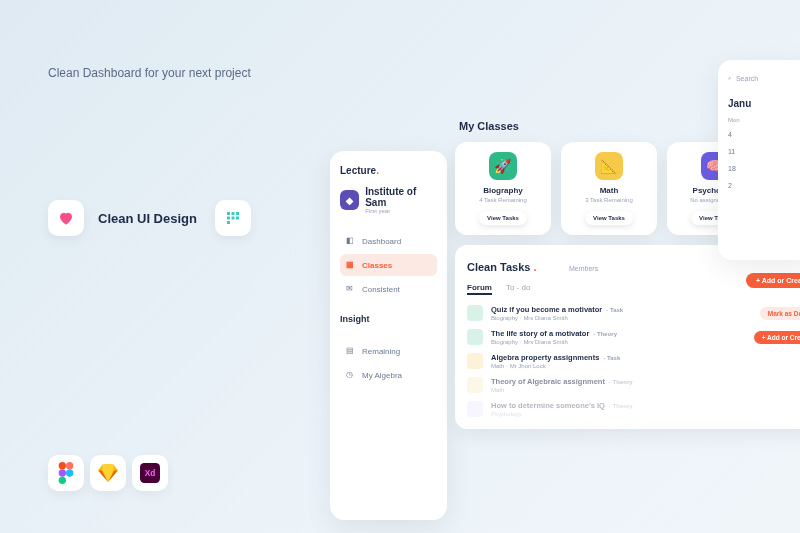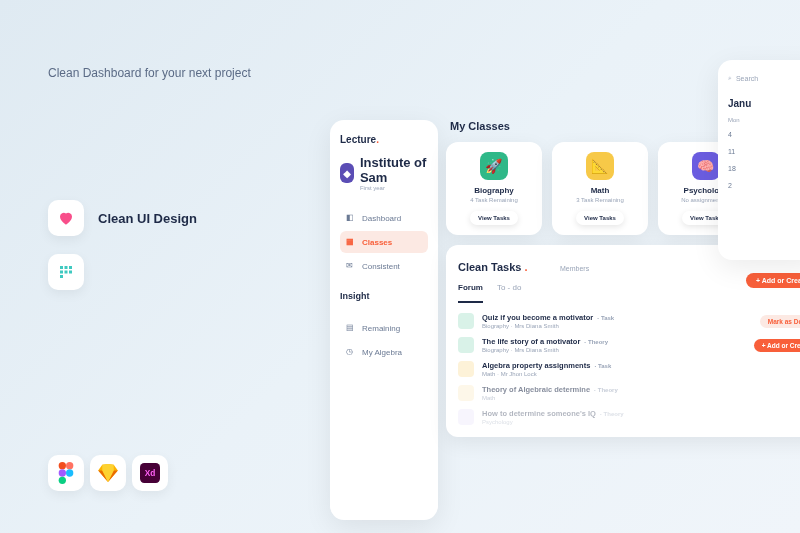--- a/index.html
+++ b/index.html
@@ -2,36 +2,36 @@
 <html><head>
 <meta charset="utf-8">
 <style>
 * { margin: 0; padding: 0; box-sizing: border-box; font-family: -apple-system, BlinkMacSystemFont, 'Segoe UI', sans-serif; }
 body { width: 800px; height: 533px; background: linear-gradient(135deg, #dfeaf2 0%, #eaf2f8 50%, #f0f5fa 100%); overflow: hidden; position: relative; }
 
 .hero { position: absolute; left: 48px; top: 50px; width: 260px; }
 .hero h1 { font-size: 27px; font-weight: 800; color: #1e2a47; line-height: 1.25; }
 .hero p { margin-top: 14px; font-size: 12px; color: #5b6b86; line-height: 1.5; }
 
-.features { position: absolute; left: 48px; top: 200px; display: flex; flex-direction: column; gap: 18px; }
+.features { position: absolute; left: 48px; top: 200px; display: flex; gap: 18px; }
 .feat { display: flex; align-items: center; gap: 14px; }
 .feat-icon { width: 36px; height: 36px; background: #fff; border-radius: 10px; display: flex; align-items: center; justify-content: center; box-shadow: 0 4px 12px rgba(0,0,0,0.06); }
 .feat span { font-size: 13px; font-weight: 600; color: #1e2a47; }
 
 .tools { position: absolute; left: 48px; bottom: 42px; display: flex; gap: 6px; }
 .tool { width: 36px; height: 36px; background: #fff; border-radius: 10px; display: flex; align-items: center; justify-content: center; box-shadow: 0 4px 12px rgba(0,0,0,0.06); }
 
 .mockup { position: absolute; left: 330px; top: 120px; width: 500px; height: 400px; display: flex; gap: 8px; }
 
-.sidebar { width: 108px; background: #fff; border-radius: 14px; padding: 14px 10px; box-shadow: 0 8px 28px rgba(0,0,0,0.08); font-size: 8px; }
+.sidebar { width: 117px; background: #fff; border-radius: 14px; padding: 14px 10px; box-shadow: 0 8px 28px rgba(0,0,0,0.08); font-size: 8px; margin-top: 31px; }
 .sb-title { font-weight: 700; color: #1e2a47; font-size: 10px; }
 .sb-title::after { content: "."; color: #f85f3a; }
 .sb-user { display: flex; align-items: center; gap: 6px; margin-top: 10px; }
 .sb-user-av { width: 20px; height: 20px; background: #5b4db5; border-radius: 6px; display:flex;align-items:center;justify-content:center;color:#fff;font-size:10px; }
-.sb-user-name { font-weight: 600; color: #1e2a47; font-size: 13px; }
+.sb-user-name { font-weight: 600; color: #1e2a47; font-size: 10px; }
 .sb-user-sub { color: #9aa5b8; font-size: 6px; }
 .sb-nav { margin-top: 16px; display: flex; flex-direction: column; gap: 2px; }
 .sb-item { display: flex; align-items: center; gap: 6px; padding: 6px 6px; border-radius: 6px; color: #6b7a94; font-size: 8px; }
 .sb-item.active { background: #fce9e3; color: #f85f3a; font-weight: 600; }
 .sb-ico { width: 10px; height: 10px; display:inline-block; }
 .sb-section { margin-top: 14px; font-weight: 700; color: #1e2a47; font-size: 9px; }
 
 .main { flex: 1; display: flex; flex-direction: column; gap: 10px; }
 .mc-title { font-weight: 700; color: #1e2a47; font-size: 11px; margin-left: 4px; }
 .cards { display: flex; gap: 10px; }
@@ -40,21 +40,21 @@
 .card-name { font-weight: 700; font-size: 8px; color: #1e2a47; }
 .card-sub { font-size: 6px; color: #9aa5b8; margin-top: 2px; }
 .card-btn { margin-top: 8px; background: #fff; border: none; padding: 4px 8px; border-radius: 10px; font-size: 6px; font-weight: 600; box-shadow: 0 2px 6px rgba(0,0,0,0.1); color:#1e2a47; }
 
 .tasks { background: #fff; border-radius: 12px; padding: 12px; box-shadow: 0 6px 20px rgba(0,0,0,0.07); position: relative; }
 .tasks-head { display: flex; justify-content: space-between; align-items: flex-start; }
 .tasks-title { font-weight: 700; color: #1e2a47; font-size: 11px; }
 .tasks-title::after { content: " ."; color: #f85f3a; }
 .members { font-size: 7px; color: #9aa5b8; }
 .tabs { display: flex; gap: 14px; margin-top: 8px; font-size: 8px; }
-.tab { color: #9aa5b8; padding-bottom: 9px; }
+.tab { color: #9aa5b8; padding-bottom: 1px; }
 .tab.active { color: #1e2a47; font-weight: 700; border-bottom: 2px solid #1e2a47; }
 .add-btn { position: absolute; right: 12px; top: 28px; background: #f85f3a; color: #fff; border: none; border-radius: 12px; padding: 4px 10px; font-size: 7px; font-weight: 600; }
 
 .tlist { margin-top: 10px; display: flex; flex-direction: column; gap: 8px; }
 .trow { display: flex; align-items: center; gap: 8px; font-size: 7px; position: relative; }
 .t-ico { width: 16px; height: 16px; border-radius: 4px; flex-shrink: 0; }
 .t-body { flex: 1; }
 .t-title { font-weight: 600; color: #1e2a47; font-size: 7.5px; }
 .t-sub { color: #9aa5b8; font-size: 6px; margin-top: 1px; }
 .t-tag { color: #9aa5b8; font-size: 6px; margin-left: 4px; }
@@ -220,21 +220,21 @@
         <div class="trow">
           <div class="t-ico" style="background:#fdf2d8"></div>
           <div class="t-body">
             <div class="t-title"><span>Algebra property assignments</span><span class="t-tag">· <span>Task</span></span></div>
             <div class="t-sub"><span>Math</span> · <span>Mr Jhon Lock</span></div>
           </div>
         </div>
         <div class="trow" style="opacity:.55">
           <div class="t-ico" style="background:#fdf2d8"></div>
           <div class="t-body">
-            <div class="t-title"><span>Theory of Algebraic determine</span><span class="t-tag">· <span>Theory</span></span></div>
+            <div class="t-title"><span>Theory of Algebraic assignment</span><span class="t-tag">· <span>Theory</span></span></div>
             <div class="t-sub"><span>Math</span></div>
           </div>
         </div>
         <div class="trow" style="opacity:.35">
           <div class="t-ico" style="background:#e9e4fb"></div>
           <div class="t-body">
             <div class="t-title"><span>How to determine someone's IQ</span><span class="t-tag">· <span>Theory</span></span></div>
             <div class="t-sub"><span>Psychology</span></div>
           </div>
         </div>

